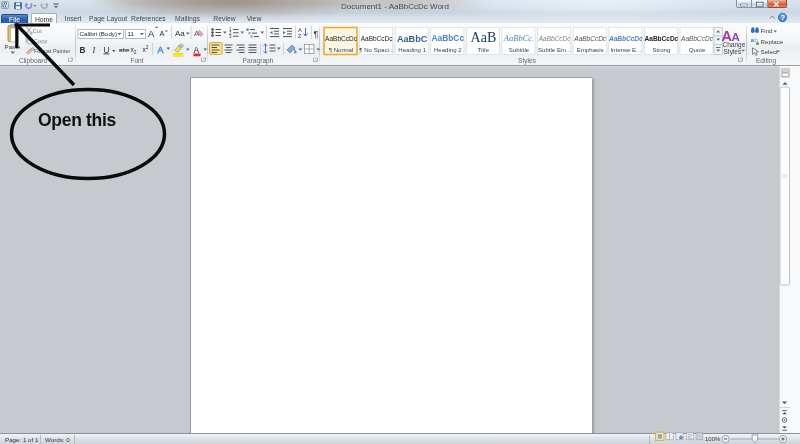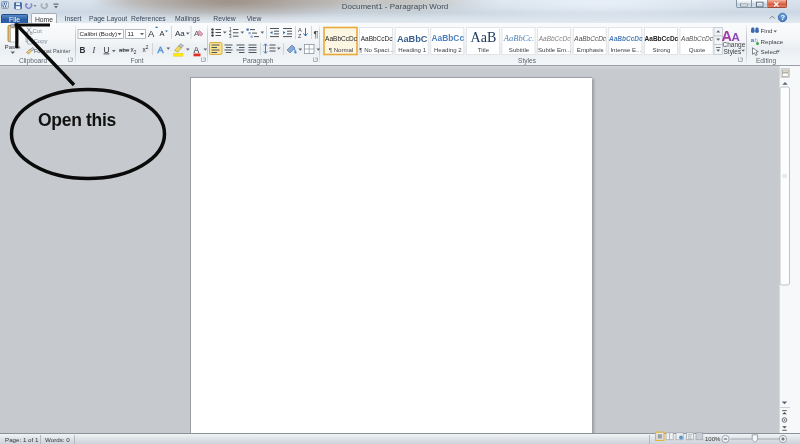--- a/index.html
+++ b/index.html
@@ -42,21 +42,21 @@
 
 #anno { left:0; top:0; width:800px; height:444px; pointer-events:none; }
 </style>
 </head>
 <body>
 <div class="abs" id="glass">
   <div class="abs" id="blob1"></div>
   <div class="abs" id="blob2"></div>
   <div class="abs" id="blob3"></div>
 </div>
-<div class="abs" id="titletext">Document1  -  Paragraph Word</div>
+<div class="abs" id="titletext">Document1  -  AaBbCcDc Word</div>
 <div class="abs" id="winbtns">
   <div class="wb" id="wb-min"></div>
   <div class="wb" id="wb-max"></div>
   <div class="wb" id="wb-close"></div>
 </div>
 <svg class="abs" style="left:736px;top:0" width="64" height="24" viewBox="0 0 64 24">
   <rect x="4.5" y="4" width="7" height="2" fill="#fff" stroke="#4a5a6a" stroke-width="0.5"></rect>
   <rect x="20.5" y="2.2" width="6.5" height="4.6" fill="#eef3f8" stroke="#5a6a7a" stroke-width="0.9"></rect>
   <rect x="21.6" y="4" width="4.3" height="2" fill="#c8d4e0"></rect>
   <path d="M 38.2 2.3 l 4.2 4.2 M 42.4 2.3 l -4.2 4.2" stroke="#f4f7fa" stroke-width="1.3"></path>

